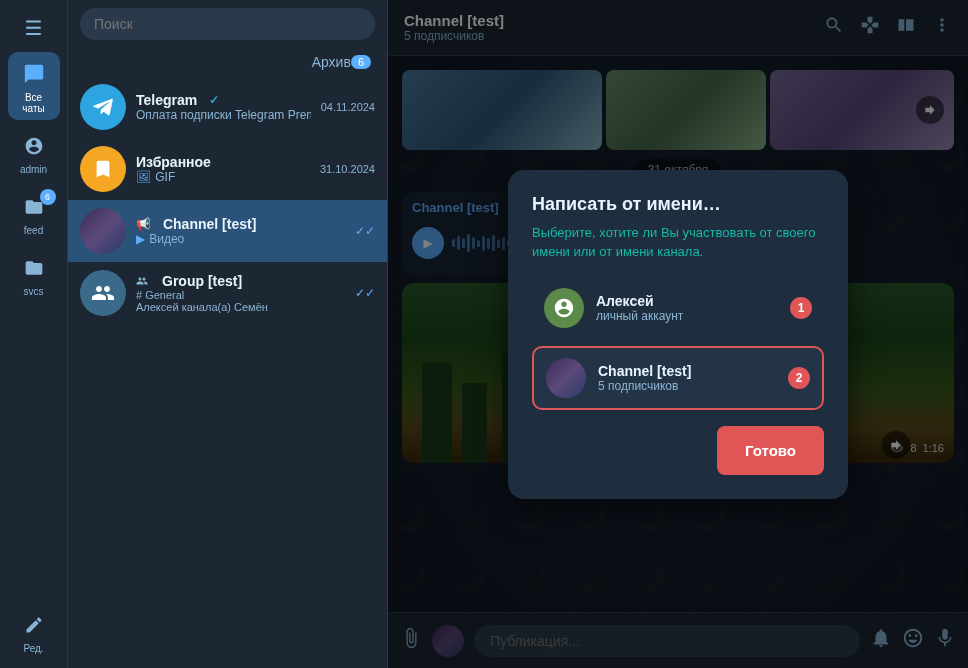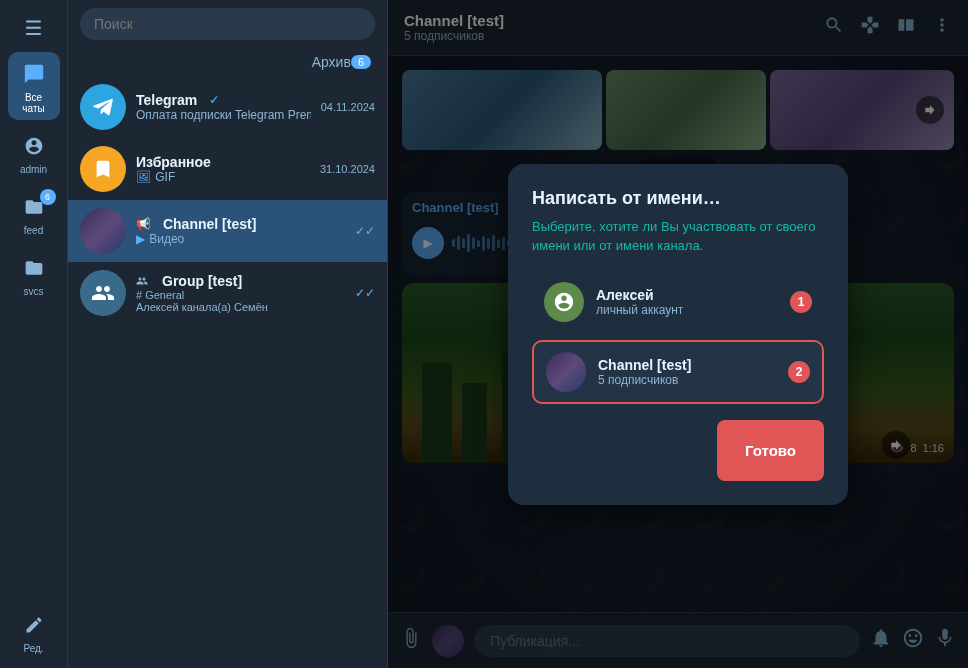--- a/index.html
+++ b/index.html
@@ -424,21 +424,21 @@
     .modal-footer {
       display: flex;
       justify-content: flex-end;
       margin-top: 16px;
     }
     .modal-ok-btn {
       background: #e05555;
       color: #fff;
       border: none;
       border-radius: 8px;
-      padding: 22px 28px;
+      padding: 16px 28px;
       font-size: 15px;
       font-weight: 600;
       cursor: pointer;
     }
 
     
     .number-badge {
       position: absolute;
       width: 22px; height: 22px;
       border-radius: 50%;

